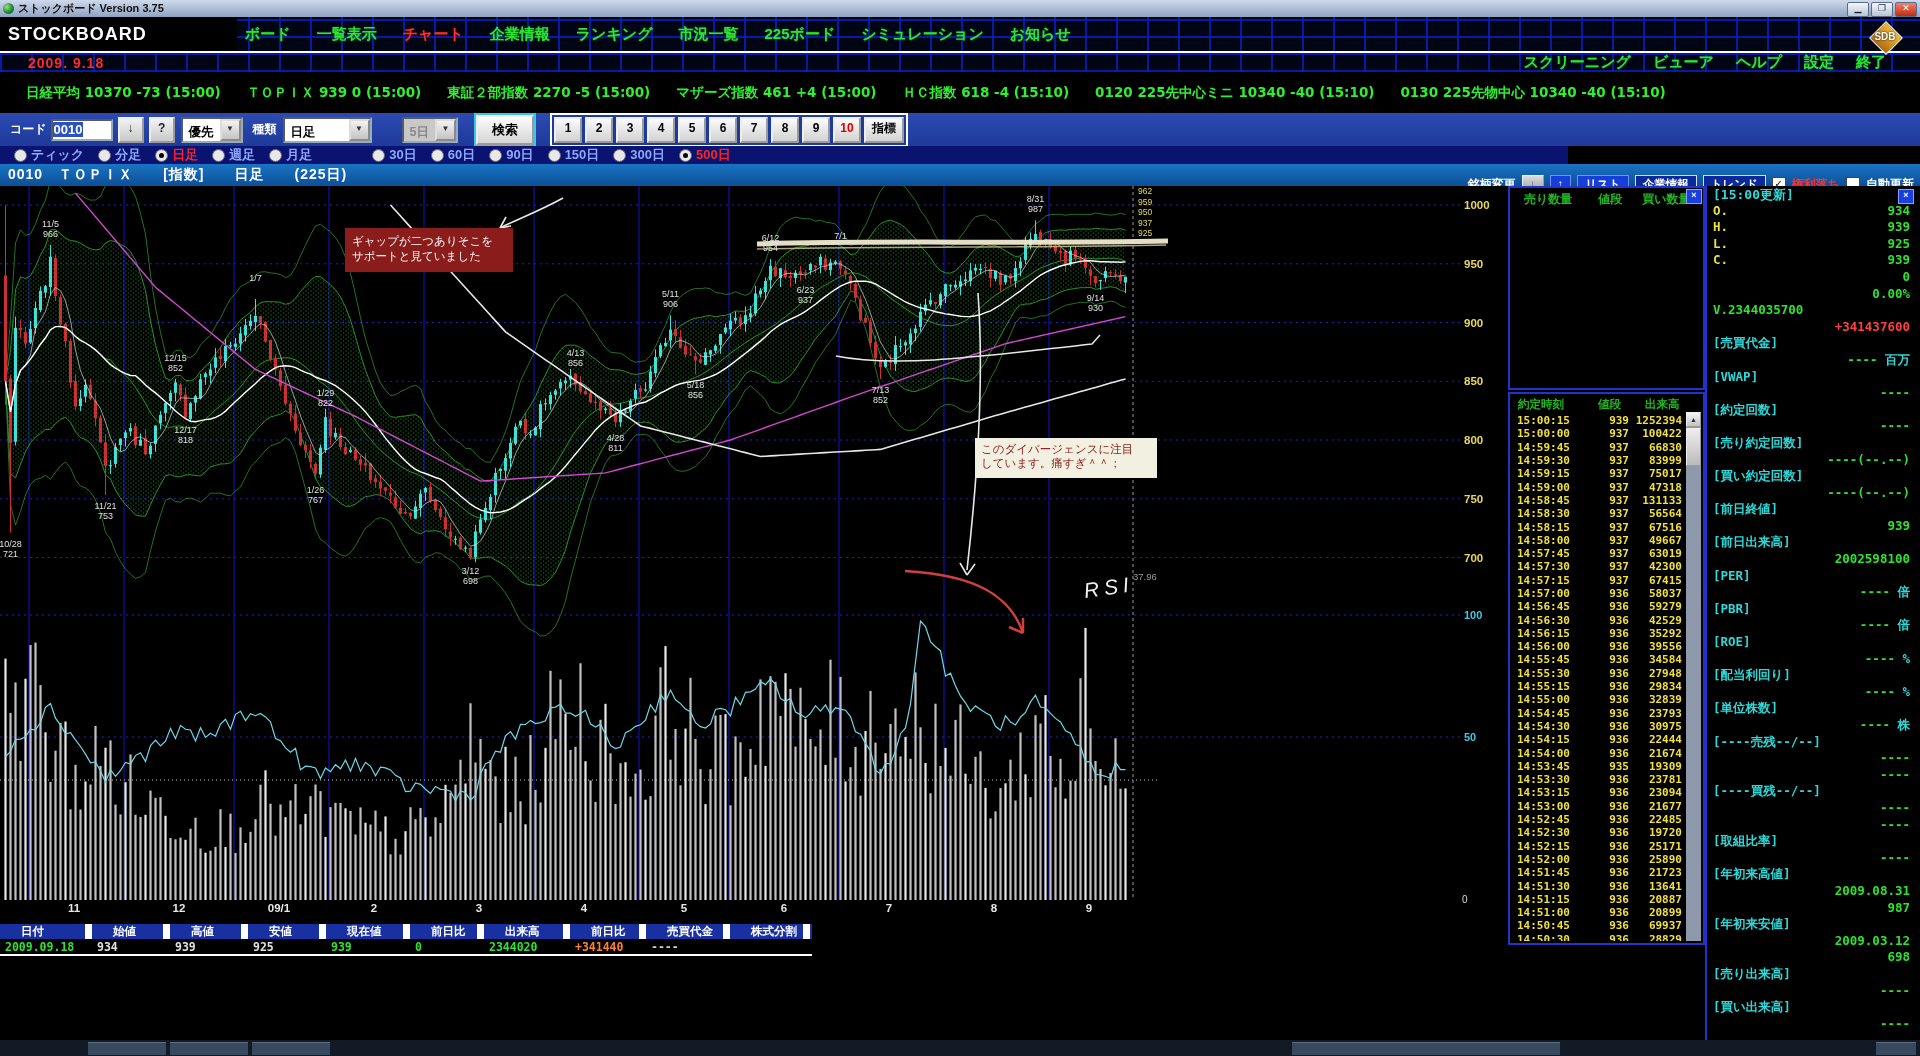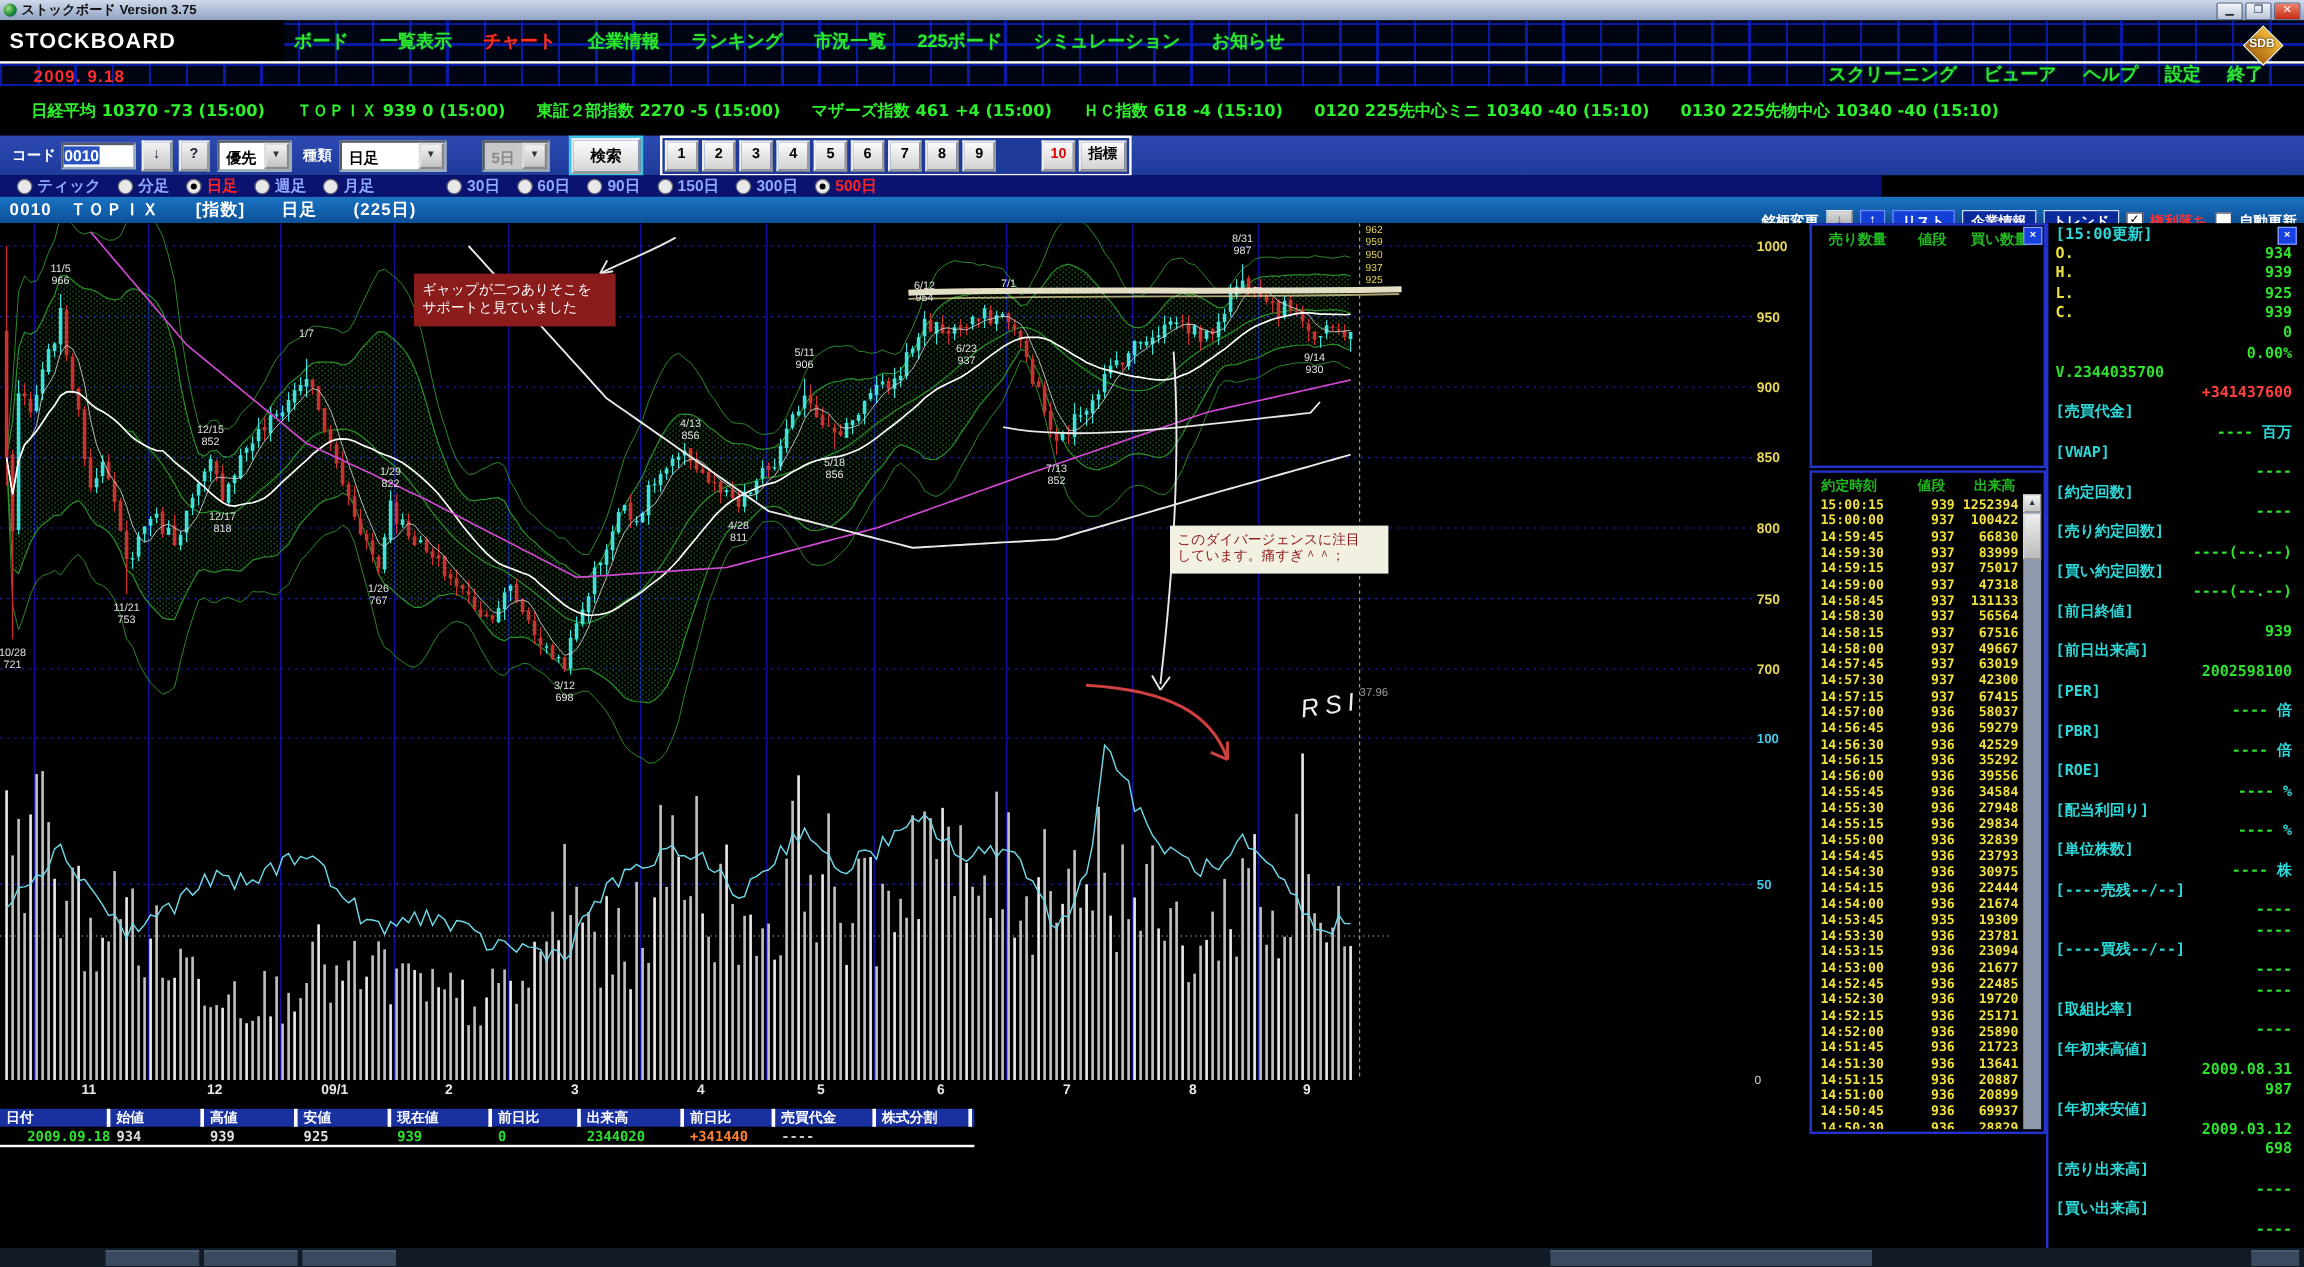--- a/index.html
+++ b/index.html
@@ -100,28 +100,28 @@
   .scroll{position:absolute;right:2px;top:18px;bottom:2px;width:15px;background:#8e9aac;}
   .sc-up{position:absolute;left:0;top:0;width:15px;height:15px;background:linear-gradient(#f4f4f4,#c2c2c2);
     border:1px outset #eee;box-sizing:border-box;font-size:7px;text-align:center;line-height:13px;color:#234;}
   .sc-thumb{position:absolute;left:0;top:16px;width:15px;height:38px;background:linear-gradient(#eee,#bbb);
     border:1px outset #eee;box-sizing:border-box;}
   .info{left:1705px;top:186px;width:215px;height:854px;background:#000;border-left:2px solid #2233cc;box-sizing:border-box;}
   .info-line{position:relative;height:16.6px;font-size:12.5px;font-weight:bold;
     font-family:"DejaVu Sans Mono","DejaVu Sans",monospace;white-space:nowrap;}
   .il-l{position:absolute;left:6px;}
   .il-r{position:absolute;right:10px;}
-  .cyan{color:#2ed8d8;} .grn{color:#2ee22e;} .yel{color:#e8e040;} .red{color:#ff4040;margin-left:35px;}
+  .cyan{color:#2ed8d8;} .grn{color:#2ee22e;} .yel{color:#e8e040;} .red{color:#ff4040;}
   
   .chart{left:0;top:186px;width:1508px;height:770px;background:#000;}
   
   .btable{left:0;top:924px;width:812px;}
   .bt-head{display:flex;height:15px;background:#1830a0;}
-  .bt-h{color:#fff;font-size:11.5px;font-weight:bold;border-right:3px solid #ffffff;
-    display:flex;align-items:center;padding-left:5px;box-sizing:border-box;}
+  .bt-h{color:#fff;font-size:11.5px;font-weight:bold;border-right:7px solid #ffffff;
+    display:flex;align-items:center;padding-left:21px;box-sizing:border-box;}
   .bt-vals{display:flex;height:15px;background:#000;align-items:center;}
   .bt-v{font-size:11.5px;font-weight:bold;padding-left:5px;box-sizing:border-box;
     font-family:"DejaVu Sans Mono","Liberation Mono",monospace;}
   .bt-line{height:2px;background:#fff;width:812px;}
   
   .taskbar{left:0;top:1040px;width:1920px;height:16px;background:#121a26;}
   .tk-btn{position:absolute;top:2px;height:12px;background:#394a5e;border-top:1px solid #5c6e84;}
 </style>
 </head>
 <body>
@@ -1477,21 +1477,21 @@
         <span class="bt-h" style="width: 78px;">高値</span>
         <span class="bt-h" style="width: 78px;">安値</span>
         <span class="bt-h" style="width: 84px;">現在値</span>
         <span class="bt-h" style="width: 74px;">前日比</span>
         <span class="bt-h" style="width: 86px;">出来高</span>
         <span class="bt-h" style="width: 76px;">前日比</span>
         <span class="bt-h" style="width: 84px;">売買代金</span>
         <span class="bt-h" style="width: 80px;">株式分割</span>
       </div>
     <div class="bt-vals" id="bt-vals">
-        <span class="bt-v" style="width: 92px; color: rgb(46, 226, 46); text-align: right;">2009.09.18</span>
+        <span class="bt-v" style="width: 92px; color: rgb(46, 226, 46);">2009.09.18</span>
         <span class="bt-v" style="width: 78px; color: rgb(224, 224, 224);">934</span>
         <span class="bt-v" style="width: 78px; color: rgb(224, 224, 224);">939</span>
         <span class="bt-v" style="width: 78px; color: rgb(224, 224, 224);">925</span>
         <span class="bt-v" style="width: 84px; color: rgb(46, 226, 46);">939</span>
         <span class="bt-v" style="width: 74px; color: rgb(46, 226, 46);">0</span>
         <span class="bt-v" style="width: 86px; color: rgb(46, 226, 46);">2344020</span>
         <span class="bt-v" style="width: 76px; color: rgb(255, 128, 48);">+341440</span>
         <span class="bt-v" style="width: 84px; color: rgb(204, 204, 204);">----</span>
         <span class="bt-v" style="width: 80px; color: rgb(204, 204, 204);"></span>
       </div>

